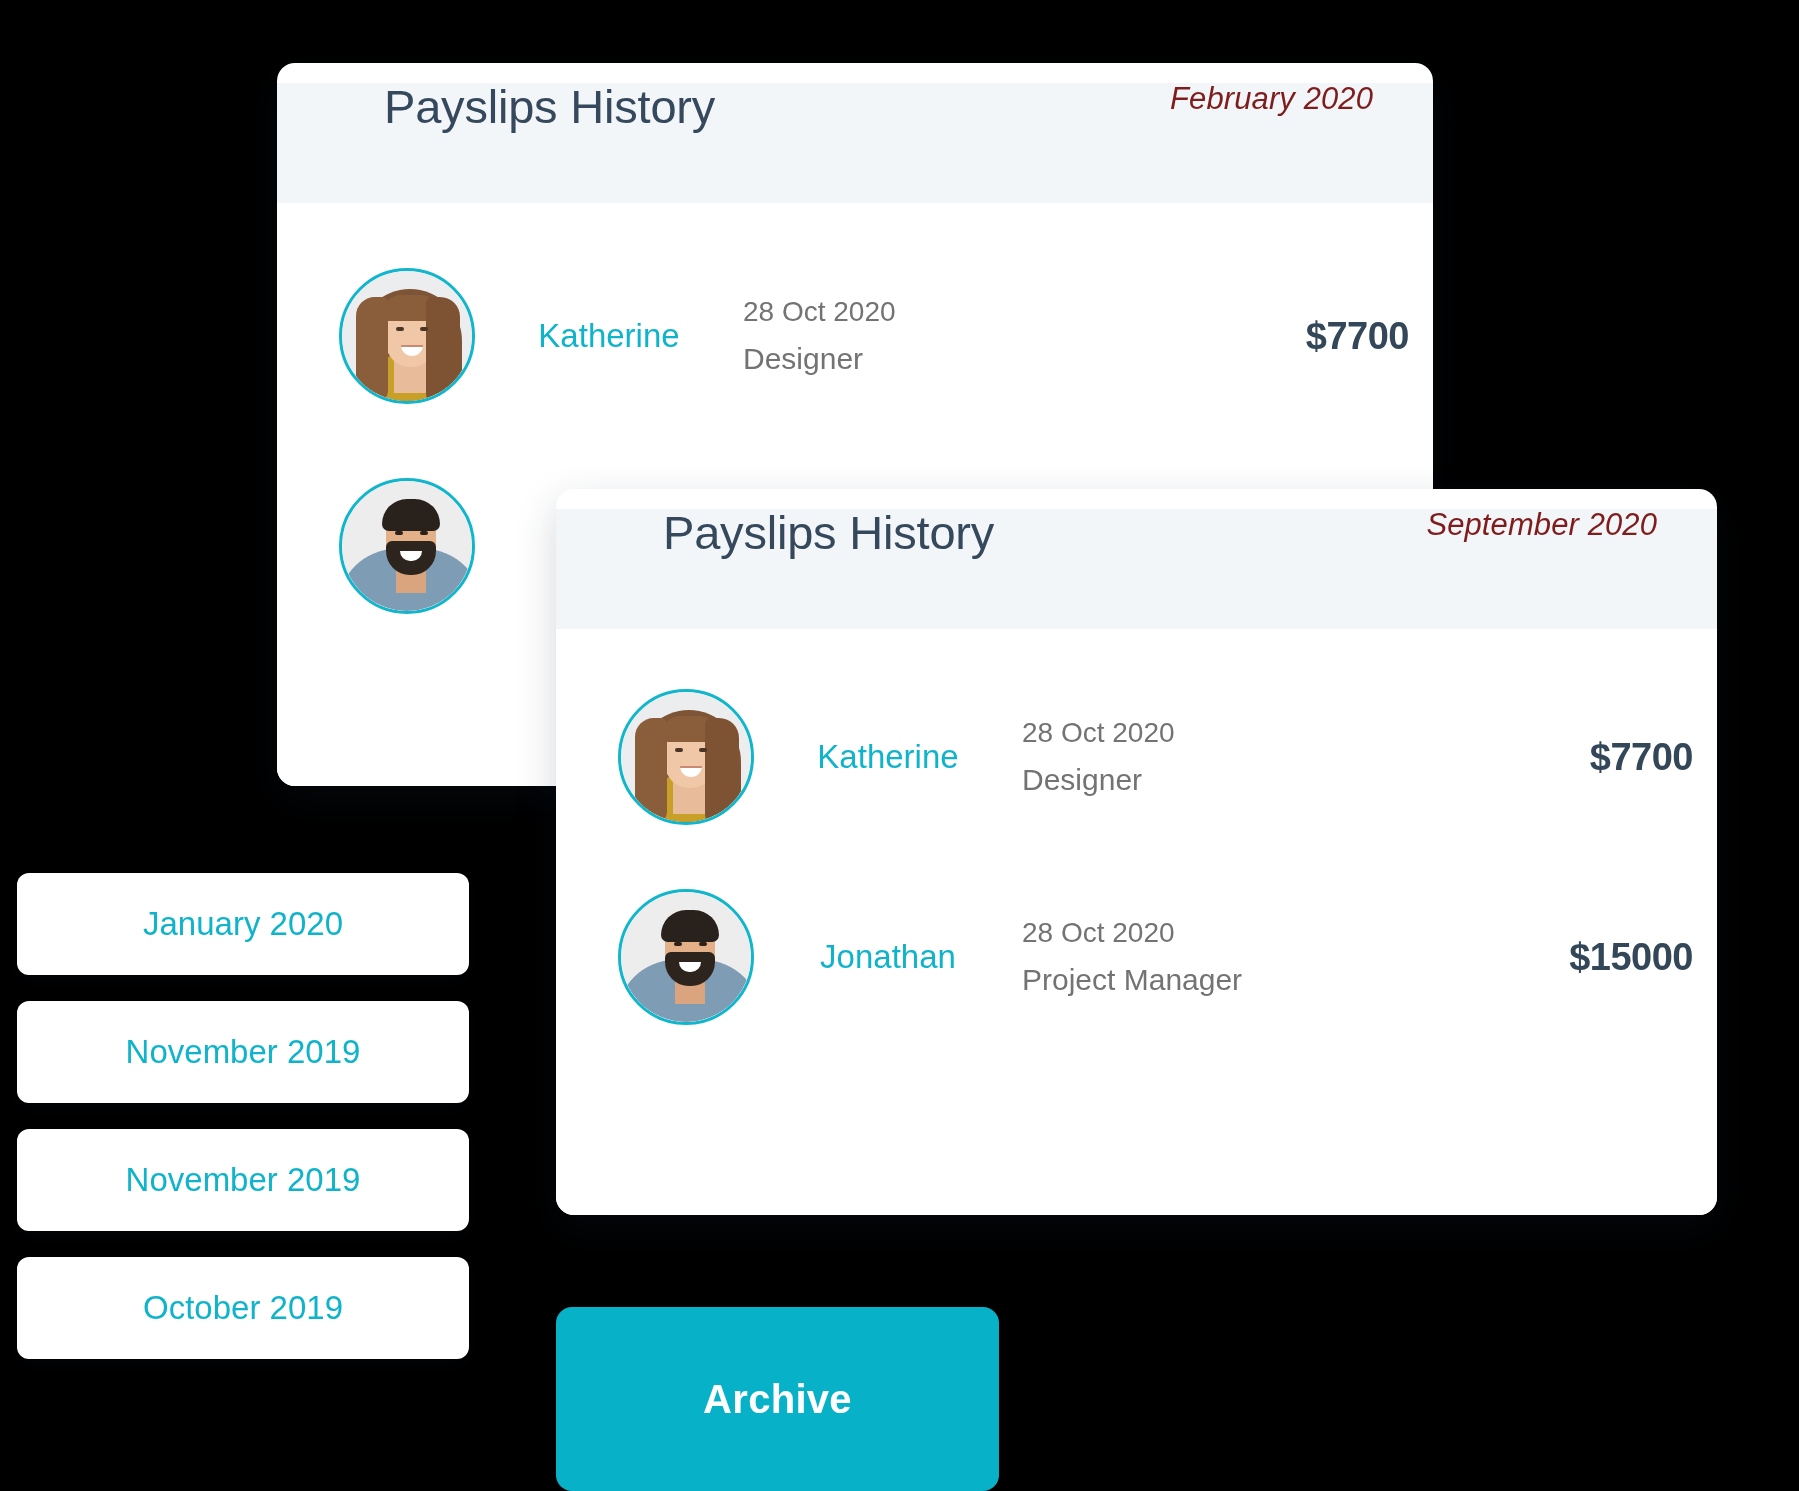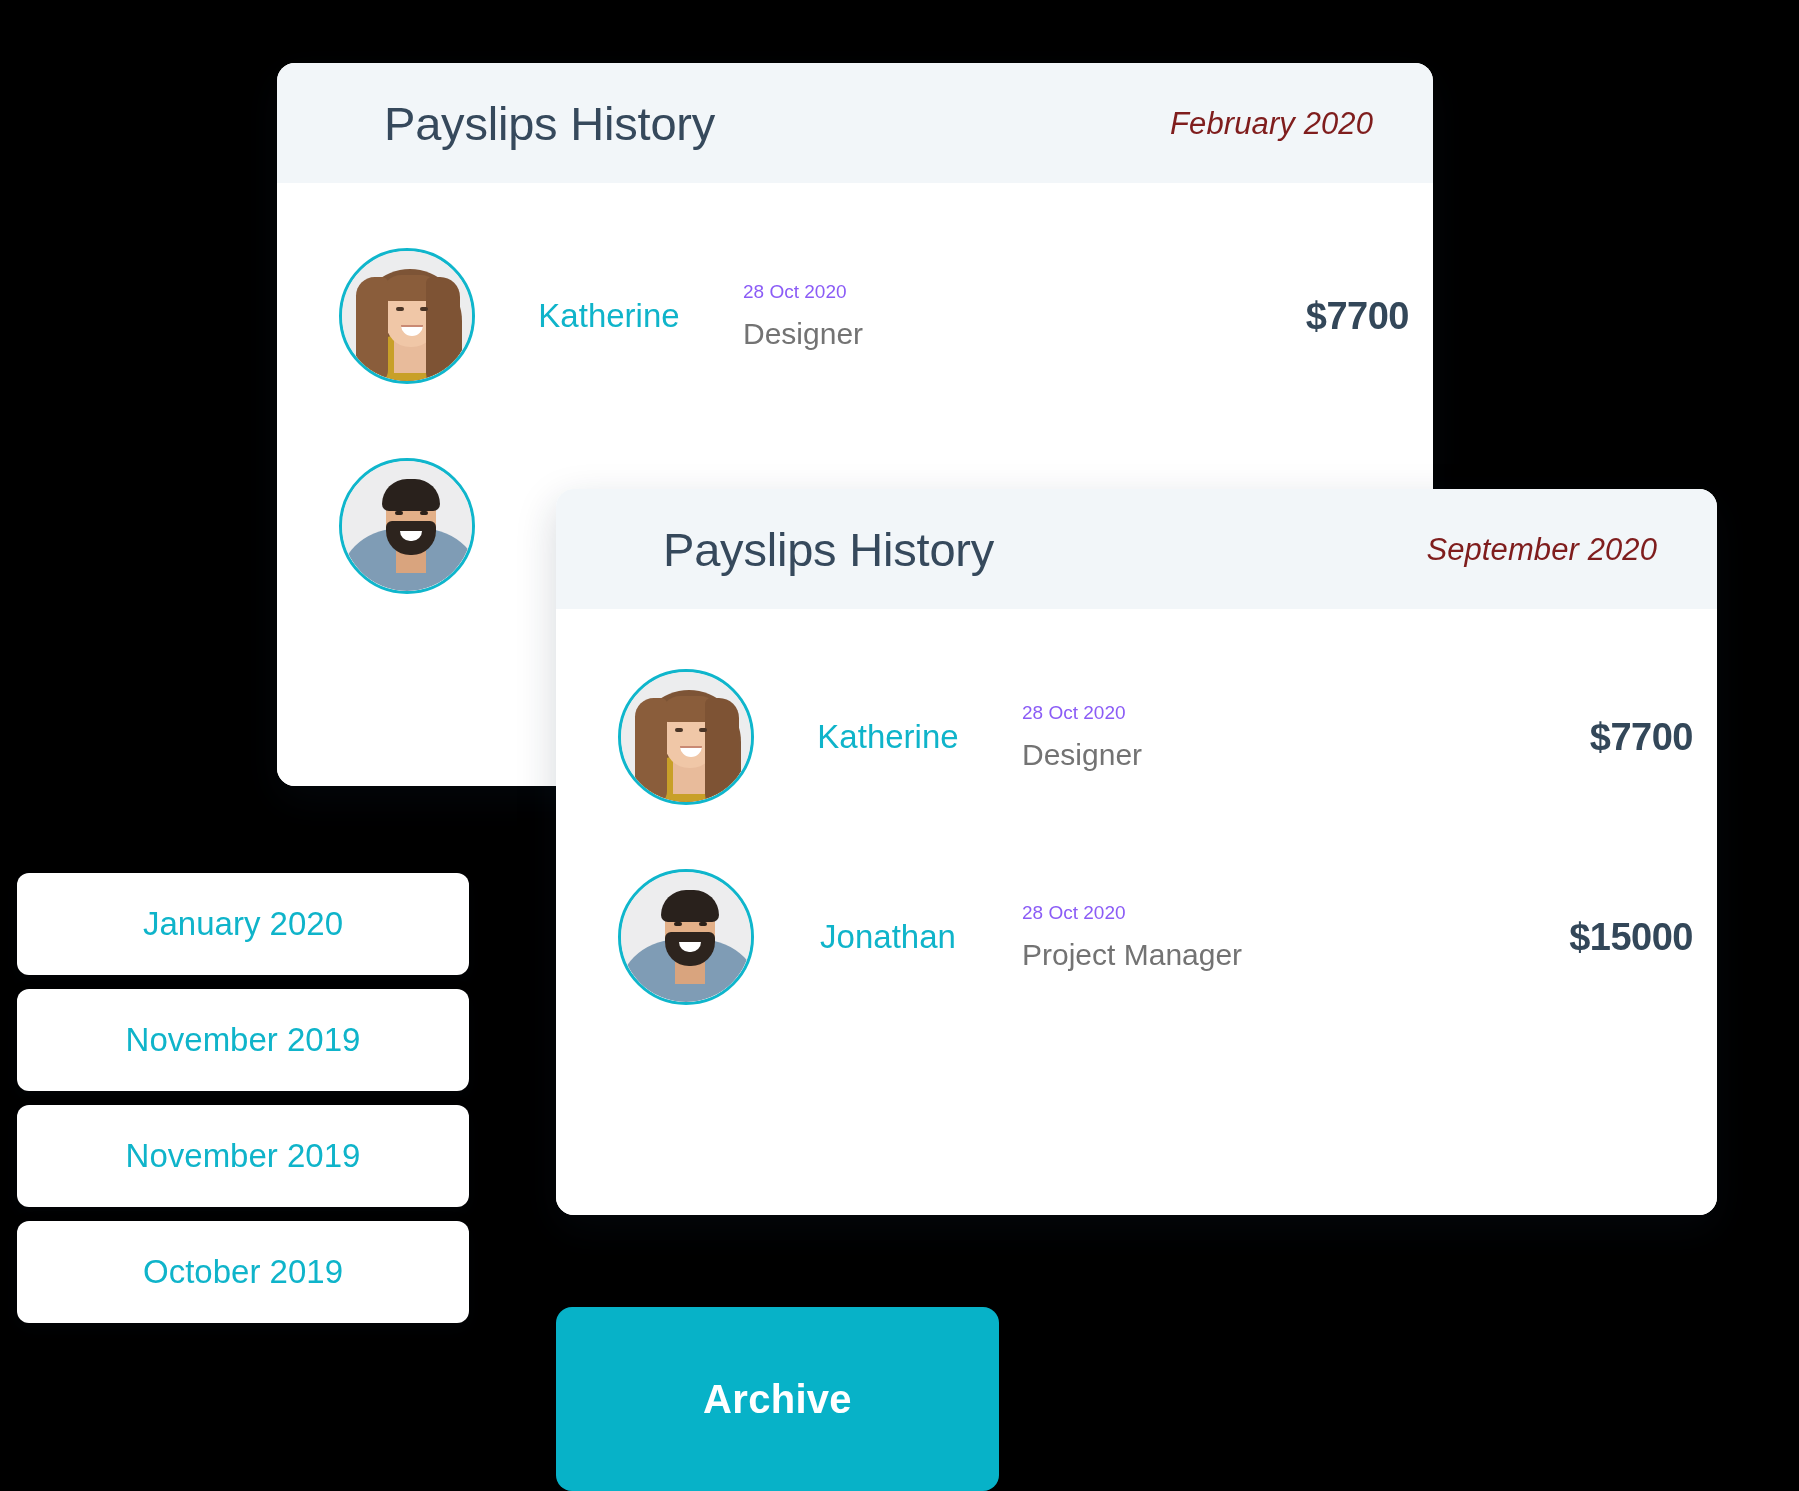--- a/index.html
+++ b/index.html
@@ -40,23 +40,23 @@
     left: 556px;
     top: 489px;
     width: 1161px;
     height: 726px;
   }
 
   .card-header {
     height: 120px;
     background: #f2f6f9;
     display: flex;
-    align-items: center;
     justify-content: space-between;
     padding: 0 60px 0 107px;
+    margin-top: 20px;
   }
 
   .card-two .card-header {
     padding: 0 60px 0 107px;
   }
 
   .card-title {
     font-size: 47px;
     font-weight: 400;
     color: #36495c;
@@ -190,22 +190,22 @@
 
   .detail-block {
     flex: 1 1 auto;
     display: flex;
     flex-direction: column;
     justify-content: center;
     gap: 14px;
   }
 
   .detail-date {
-    font-size: 19px;
-    color: #8b5cf6;
+    font-size: 28px;
+    color: #737373;
     font-weight: 400;
   }
 
   .detail-role {
     font-size: 30px;
     color: #737373;
     font-weight: 400;
   }
 
   .amount {
@@ -229,21 +229,21 @@
   }
 
   .month-item {
     width: 452px;
     height: 102px;
     background: #ffffff;
     border-radius: 12px;
     display: flex;
     align-items: center;
     justify-content: center;
-    margin-bottom: 14px;
+    margin-bottom: 26px;
     box-shadow: 0 6px 18px rgba(15, 35, 55, 0.12);
     cursor: pointer;
   }
 
   .month-item-label {
     font-size: 33px;
     color: #0fb4ca;
     font-weight: 400;
   }
 

